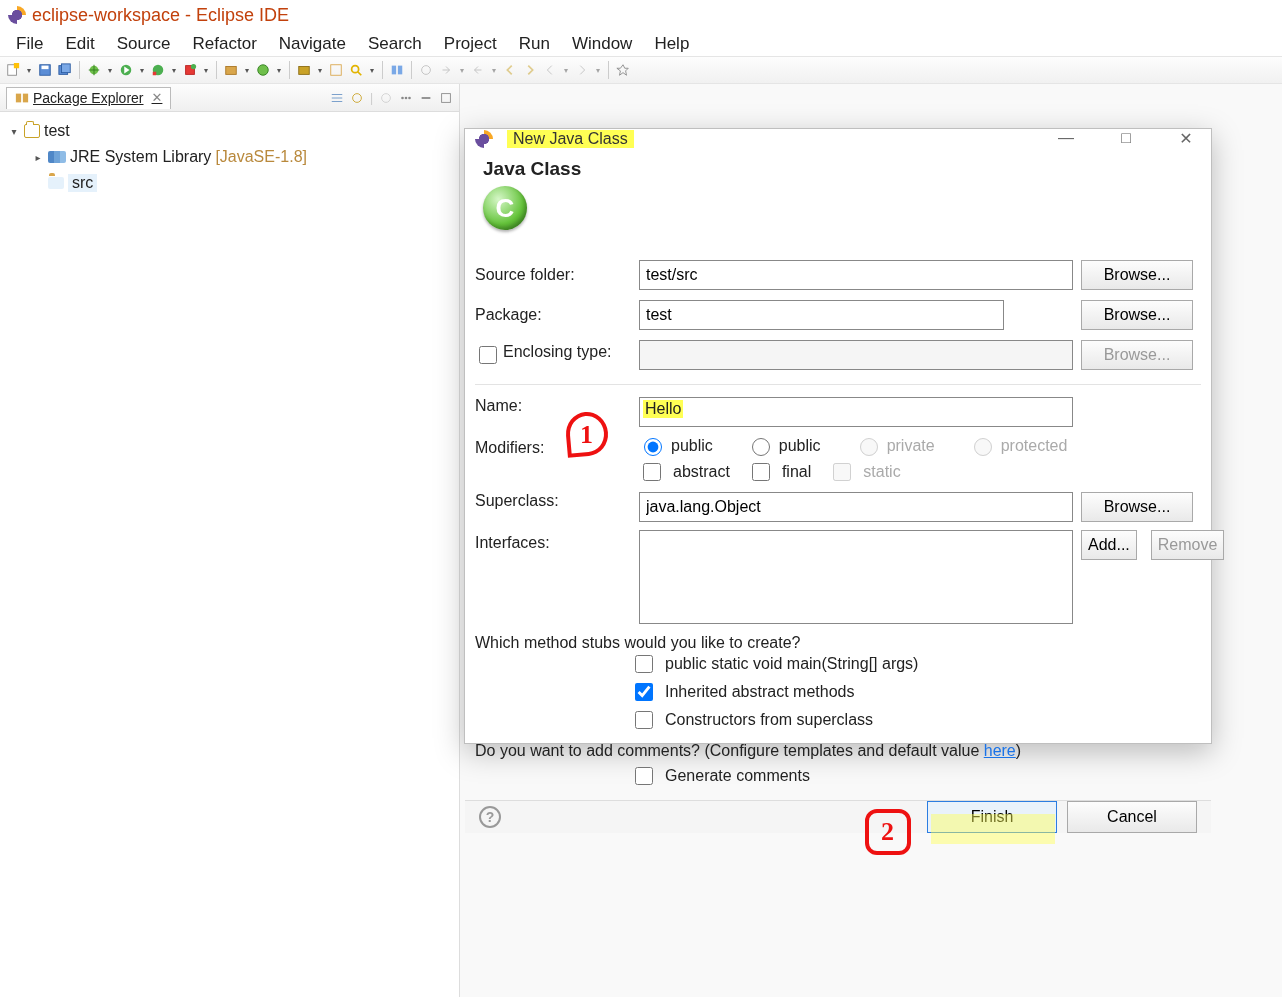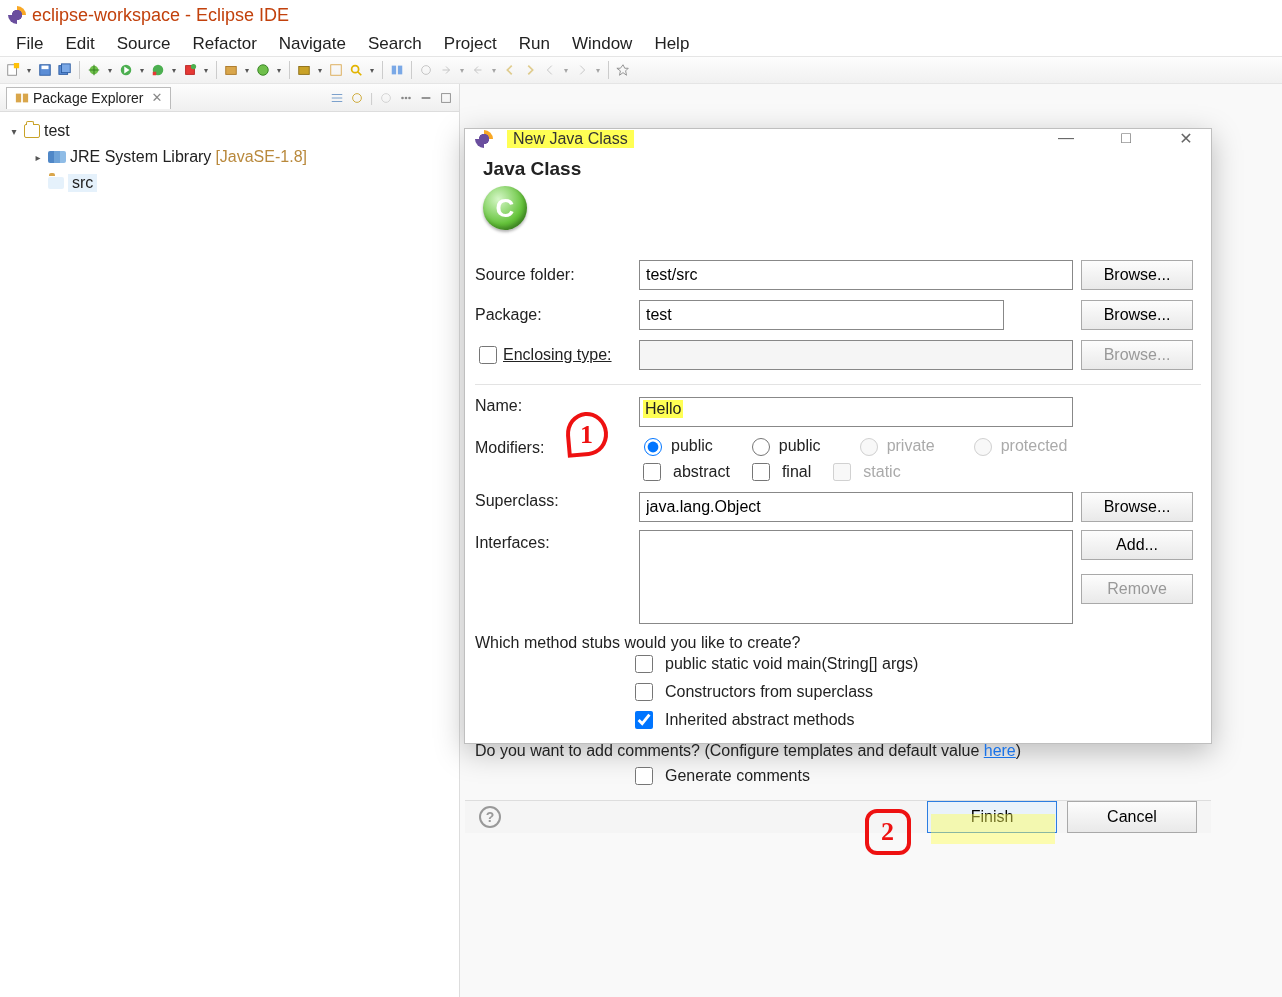--- a/index.html
+++ b/index.html
@@ -24,21 +24,21 @@
   .tb-sep { width:1px; height:18px; background:#ccc; margin:0 3px;}
   .tb-drop::after{ content:"▾"; font-size:8px; color:#555; position:absolute; right:-10px;}
   .tb-drop{ margin-right:12px;}
 
   
   .mainarea { display:flex; height:calc(100% - 84px);}
   .pkg-panel { width:460px; border-right:1px solid #ddd; display:flex; flex-direction:column;}
   .pkg-head { height:28px; background:linear-gradient(#fdfdfd,#efefef); border-bottom:1px solid #ddd;
     display:flex; align-items:center; padding:0 6px;}
   .pkg-tab { background:#fff; border:1px solid #bbb; border-bottom:none; padding:2px 8px 3px; font-size:14px;
-    display:flex; align-items:center; gap:4px;}
+    display:flex; align-items:center; gap:4px;text-decoration:underline;}
   .pkg-x{ color:#888; font-size:13px; padding-left:4px;}
   .pkg-actions{ margin-left:auto; display:flex; gap:6px; color:#777;}
   .pkg-actions span{font-size:12px;}
   .mini-icon{ width:14px;height:14px; display:inline-block;}
 
   .tree { padding:6px 4px; font-size:16px;}
   .tree-row { display:flex; align-items:center; height:26px; padding-left:4px; gap:4px;}
   .tree-row.indent1{ padding-left:28px;}
   .tree-row.indent2{ padding-left:28px;}
   .twist{ width:12px;height:12px; display:flex;align-items:center;justify-content:center; color:#555; font-size:10px;}
@@ -70,34 +70,34 @@
     box-shadow:inset -2px -3px 4px rgba(0,0,0,.25), 0 2px 3px rgba(0,0,0,.3);}
   .dlg-sep{ height:1px; background:#ddd; margin:0;}
 
   .dlg-body{ padding:12px 10px; font-size:16px; color:#222;}
   .form-grid{ display:grid; grid-template-columns:156px 1fr 120px; row-gap:10px; column-gap:8px; align-items:center;}
   .form-grid label{ white-space:nowrap;}
   .fld{ height:30px; border:1px solid #888; padding:2px 6px; font-size:16px; width:100%;}
   .btn{ height:30px; border:1px solid #a9a9a9; background:linear-gradient(#fdfdfd,#e9e9e9); font-size:16px; width:112px; text-align:center;}
   .btn:disabled{ color:#999;}
   .chk{ width:18px;height:18px; vertical-align:middle; margin-right:6px;}
-  .enclosing-cell{ display:flex; align-items:center;text-decoration:underline;}
+  .enclosing-cell{ display:flex; align-items:flex-start;}
 
   .sep-line{ height:1px; background:#e3e3e3; margin:14px 0 12px;}
 
   .name-grid{ display:grid; grid-template-columns:156px 1fr 120px; row-gap:8px; column-gap:8px; align-items:start;}
   .radio-row{ display:flex; gap:34px; align-items:center; flex-wrap:wrap;}
   .radio-row label{ display:flex; align-items:center; gap:6px;}
   .radio-row input{ width:18px;height:18px;}
   .disabled-text{ color:#aaa;}
   .check-row{ display:flex; gap:18px; align-items:center; margin-top:4px;}
   .check-row label{ display:flex; align-items:center; gap:6px;}
 
   .iface-box{ height:94px; border:1px solid #888; width:100%;}
-  .btn-stack{ display:flex; flex-direction:column; gap:14px;}
+  .btn-stack{ display:flex; gap:14px;}
 
   .stubs{ margin-top:10px;}
   .stubs-list{ margin-left:156px; display:flex; flex-direction:column; gap:4px;}
   .stubs-list label{ display:flex; align-items:center; gap:6px;}
 
   .comments-q{ margin-top:10px;}
   .link{ color:#1a73e8; text-decoration:underline;}
 
   
   .annot1{ position:absolute; left:566px; top:412px; width:42px; height:44px; border:4px solid #e11; border-radius:50% 50% 50% 0; transform:rotate(-5deg); pointer-events:none;}
@@ -416,26 +416,26 @@
     </div>
 
     <div class="stubs">
       <div>Which method stubs would you like to create?</div>
       <div class="stubs-list">
         <label>
             <input type="checkbox" class="chk" style="">
             <span>public static void main(String[] args)</span>
           </label>
         <label>
+            <input type="checkbox" class="chk" checked="" style="">
+            <span>Inherited abstract methods</span>
+          </label>
+        <label>
             <input type="checkbox" class="chk" style="">
             <span>Constructors from superclass</span>
-          </label>
-        <label>
-            <input type="checkbox" class="chk" checked="" style="">
-            <span>Inherited abstract methods</span>
           </label>
       </div>
     </div>
 
     <div class="comments-q">
       <span>
         <span>Do you want to add comments? (Configure templates and default value </span><a href="#" class="link">here</a><span>)</span>
       </span>
       <div class="stubs-list" style="margin-top:4px">
         <label>

